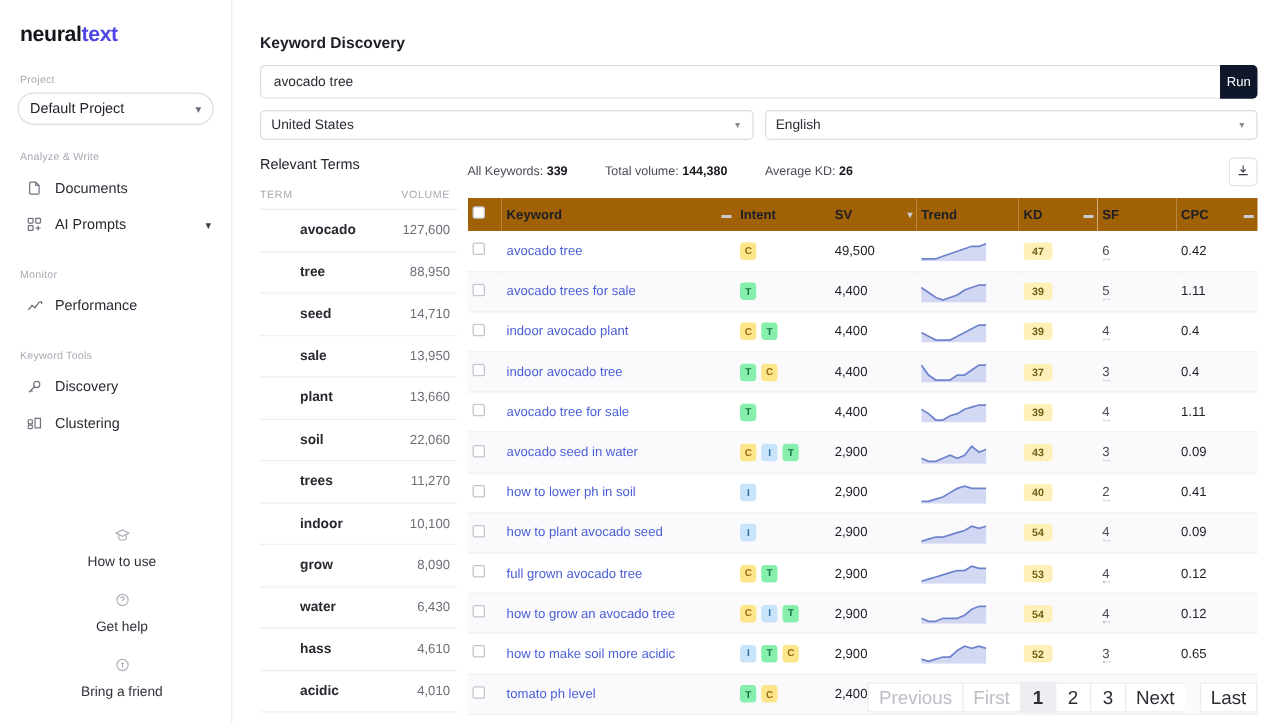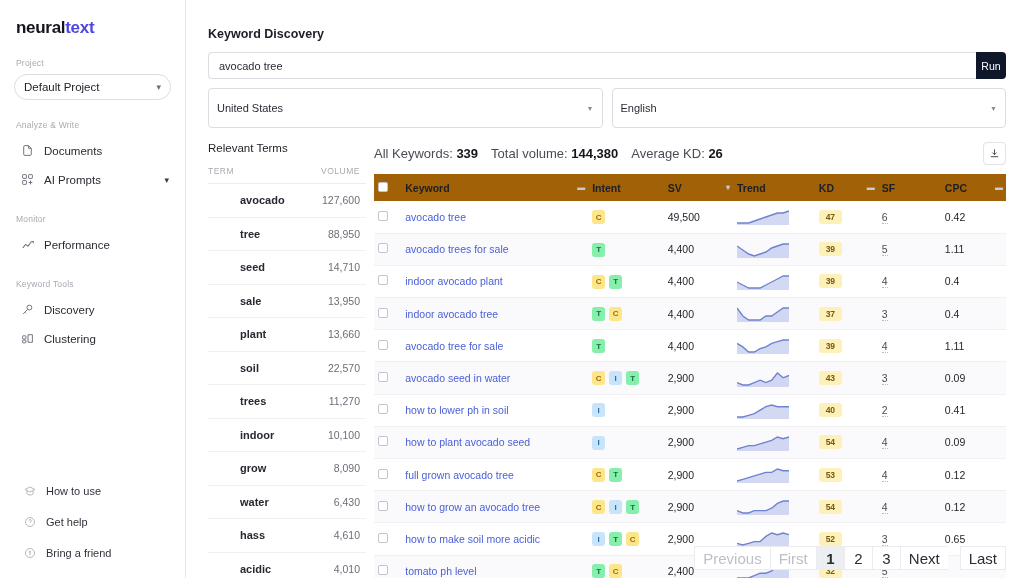--- a/index.html
+++ b/index.html
@@ -42,42 +42,42 @@
 
   .nav-item {
     display: flex; align-items: center; gap: 9px;
     padding: 7px 12px 7px 20px; font-size: 11.5px; color: #2a2b33;
     position: relative;
   }
   .nav-item .ico { width: 15px; height: 15px; display: inline-flex; align-items: center; justify-content: center; color: #70717c; flex: 0 0 15px; }
   .nav-item .chev { position: absolute; right: 16px; color: #3b3c46; font-size: 9px; }
 
   .side-bottom { position: absolute; bottom: 10px; left: 0; right: 0; }
-  .side-bottom .nav-item { padding-left: 22px; font-size: 11px; color: #31323b; padding-top: 8px; padding-bottom: 8px; }
+  .side-bottom .nav-item { padding-left: 22px; font-size: 11px; color: #31323b; padding-top: 8px; padding-bottom: 8px; flex-direction: column; }
   .side-bottom .ico { color: #aeafb8; }
 
   
   .main { flex: 1 1 auto; height: 578px; position: relative; background: #fff; }
 
   .page-title { font-size: 12.5px; font-weight: bold; color: #1d1e26; padding: 27px 0 0 22px; }
 
   .search-row { margin: 11px 18px 0 22px; display: flex; height: 27px; }
   .search-input {
     flex: 1 1 auto; border: 1px solid #dcdce3; border-right: none;
     border-radius: 4px 0 0 4px; font-size: 11px; color: #2b2c34;
     padding: 0 10px; display: flex; align-items: center; background: #fff;
   }
   .run-btn {
     width: 30px; background: #0f172a; color: #fff; border-radius: 0 4px 4px 0;
     font-size: 10.5px; display: flex; align-items: center; justify-content: center;
   }
 
   .select-row { margin: 9px 18px 0 22px; display: flex; gap: 9px; }
   .sel {
-    flex: 1 1 0; height: 40px; border: 1px solid #dcdce3; border-radius: 4px;
+    flex: 1 1 0; height: 24px; border: 1px solid #dcdce3; border-radius: 4px;
     display: flex; align-items: center; justify-content: space-between;
     padding: 0 8px; font-size: 11px; color: #2b2c34; background: #fff;
   }
   .sel .tri { font-size: 7px; color: #8a8b95; }
 
   .content { display: flex; margin-top: 14px; }
 
   
   .terms { width: 180px; flex: 0 0 180px; padding-left: 22px; }
   .terms h3 { font-size: 11.5px; font-weight: normal; color: #23242c; margin-bottom: 12px; }
@@ -89,21 +89,21 @@
   .term-row {
     display: flex; justify-content: space-between; align-items: center;
     height: 33.5px; border-bottom: 1px solid #f0f0f2; padding-right: 6px;
   }
   .term-row .t { font-size: 11px; font-weight: bold; color: #272830; margin-left: 32px; }
   .term-row .v { font-size: 10.5px; color: #6d6e78; }
 
   
   .ktable { flex: 1 1 auto; padding: 0 18px 0 8px; }
   .stats-row { display: flex; align-items: center; justify-content: space-between; padding: 0 0 9px 0; }
-  .stats { font-size: 13px; color: #4a4b55; display: flex; gap: 13px; }
+  .stats { font-size: 10px; color: #4a4b55; display: flex; gap: 30px; }
   .stats b { color: #15161c; }
   .dl-btn {
     width: 23px; height: 23px; border: 1px solid #e2e2e8; border-radius: 4px;
     display: flex; align-items: center; justify-content: center; background: #fff;
   }
   table { width: 100%; border-collapse: collapse; table-layout: fixed; }
   thead th {
     background: #a16207; font-size: 10.5px; font-weight: bold; color: #1d1e26;
     text-align: left; height: 27px; padding: 0 4px; position: relative;
   }
@@ -276,21 +276,21 @@
             <div class="term-row">
               <span class="t">sale</span>
               <span class="v">13,950</span>
             </div>
             <div class="term-row">
               <span class="t">plant</span>
               <span class="v">13,660</span>
             </div>
             <div class="term-row">
               <span class="t">soil</span>
-              <span class="v">22,570</span>
+              <span class="v">22,060</span>
             </div>
             <div class="term-row">
               <span class="t">trees</span>
               <span class="v">11,270</span>
             </div>
             <div class="term-row">
               <span class="t">indoor</span>
               <span class="v">10,100</span>
             </div>
             <div class="term-row">

